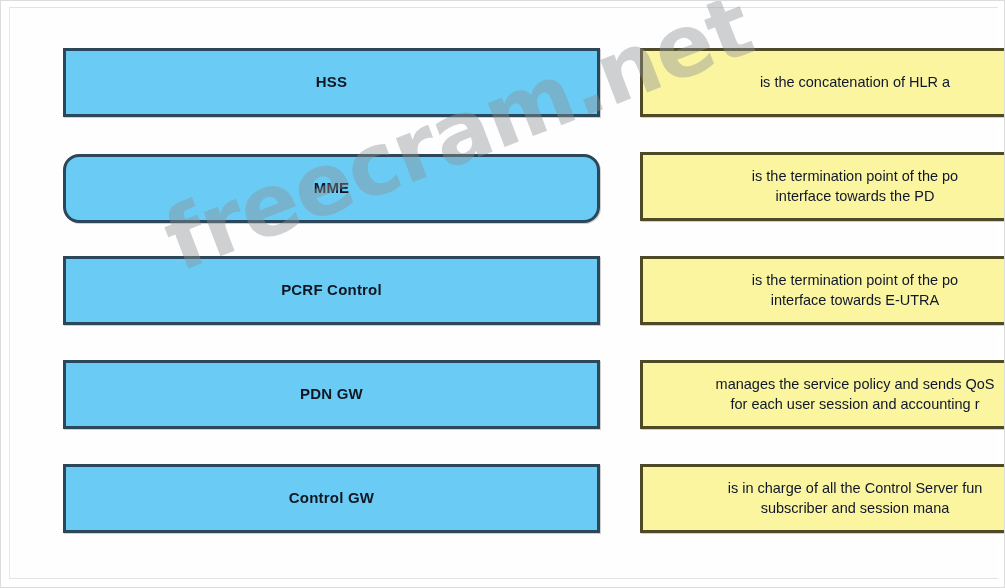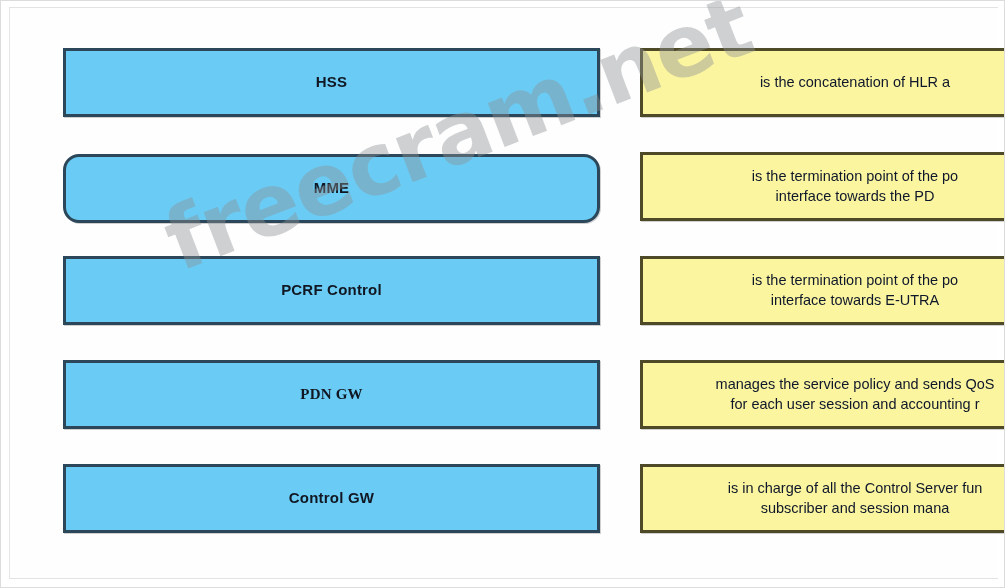--- a/index.html
+++ b/index.html
@@ -147,21 +147,21 @@
     </div>
 
     <div class="row term-box" style="left:62px; top:153px;border-radius:16px;">
       <span class="term-label">MME</span>
     </div>
 
     <div class="row term-box" style="left:62px; top:255px;">
       <span class="term-label">PCRF Control</span>
     </div>
 
-    <div class="row term-box" style="left:62px; top:359px;font-family:Liberation Serif, serif;">
+    <div class="row term-box" style="left:62px; top:359px;">
       <span class="term-label">PDN GW</span>
     </div>
 
     <div class="row term-box" style="left:62px; top:463px;">
       <span class="term-label">Control GW</span>
     </div>
 
   </div>
 
   <div>

